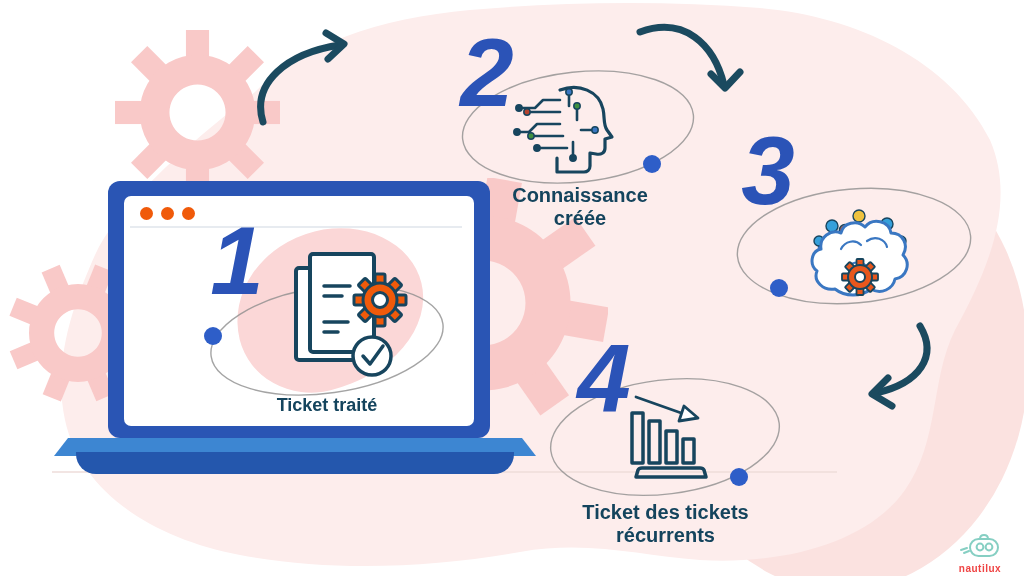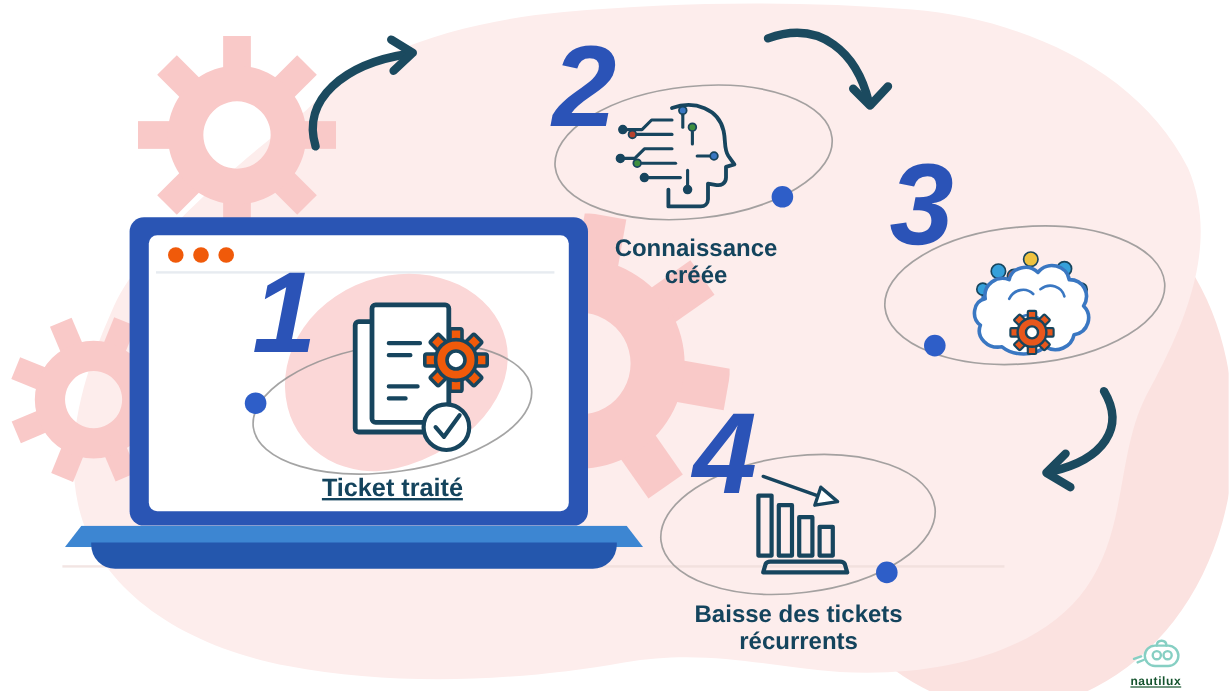--- a/index.html
+++ b/index.html
@@ -27,33 +27,33 @@
   .base-top{left:54px;top:438px;width:482px;height:18px;background:#3d86d2;clip-path:polygon(14px 0,468px 0,482px 100%,0 100%);}
   .base-bottom{left:76px;top:452px;width:438px;height:22px;background:#2457ad;border-radius:0 0 20px 20px;}
   
   .step-num{color:#2b53b7;font-style:italic;font-weight:800;font-size:96px;line-height:1;width:100px;text-align:center;}
   .n1{left:187px;top:213px;}
   .n2{left:437px;top:25px;}
   .n3{left:718px;top:123px;}
   .n4{left:554px;top:331px;}
   
   .step-label{color:#14445d;font-weight:bold;font-size:20px;line-height:1.15;text-align:center;}
-  .l1{left:217px;top:395px;width:220px;font-size:21px;text-decoration:underline;}
-  .l2{left:490px;top:196px;width:180px;}
+  .l1{left:217px;top:395px;width:220px;font-size:18px;}
+  .l2{left:490px;top:184px;width:180px;}
   .l3{left:755px;top:312px;width:200px;}
   .l4{left:548px;top:501px;width:235px;}
   
   svg.orbit{overflow:visible;}
   .orbit ellipse{fill:none;stroke:#8d8d8d;stroke-width:1.4;opacity:.8;}
   .orbit circle{fill:#2e5ec8;}
   
   .arrows{left:0;top:0;width:1024px;height:576px;pointer-events:none;}
   .arrows path{fill:none;stroke:#1b4a5f;stroke-width:7;stroke-linecap:round;stroke-linejoin:round;}
   
-  .logo{right:6px;bottom:2px;width:76px;color:#14532d;text-decoration:underline;}
+  .logo{right:6px;bottom:2px;width:76px;text-align:center;color:#ef4444;}
   .logo-text{font-size:10px;font-weight:bold;letter-spacing:.5px;}
 </style>
 </head>
 <body>
 
 <div id="canvas">
 
   <div class="abs blob-deep"></div>
   <svg class="abs blob-main" viewBox="0 0 1024 576">
     <path fill="#fdedec" d="M255,92 C300,45 380,18 470,10 C560,2 660,0 760,8 C855,16 950,60 990,140
@@ -223,21 +223,21 @@
       <rect x="12" y="22" width="11" height="50"></rect>
       <rect x="29" y="30" width="11" height="42"></rect>
       <rect x="46" y="40" width="11" height="32"></rect>
       <rect x="63" y="48" width="11" height="24"></rect>
       <path d="M16,6 L64,23" stroke-width="2.8"></path>
       <path d="M64,15 L78,27 L59,30 Z" fill="#fff" stroke-width="2.8"></path>
       <path d="M16,86 L18,79 Q19,77 22,77 H80 Q83,77 84,79 L86,86 Z" fill="none"></path>
     </g>
   </svg>
   <div class="abs step-num n4">4</div>
-  <div class="abs step-label l4">Baisse des tickets récurrents</div>
+  <div class="abs step-label l4">Ticket des tickets récurrents</div>
 
   <svg class="abs arrows" viewBox="0 0 1024 576">
     <g>
       <path d="M263,122 C251,83 287,53 340,45"></path>
       <path d="M326,33 L344,44 L328,59"></path>
     </g>
     <g>
       <path d="M640,32 C684,16 714,44 724,85"></path>
       <path d="M711,74 L725,88 L740,72"></path>
     </g>

